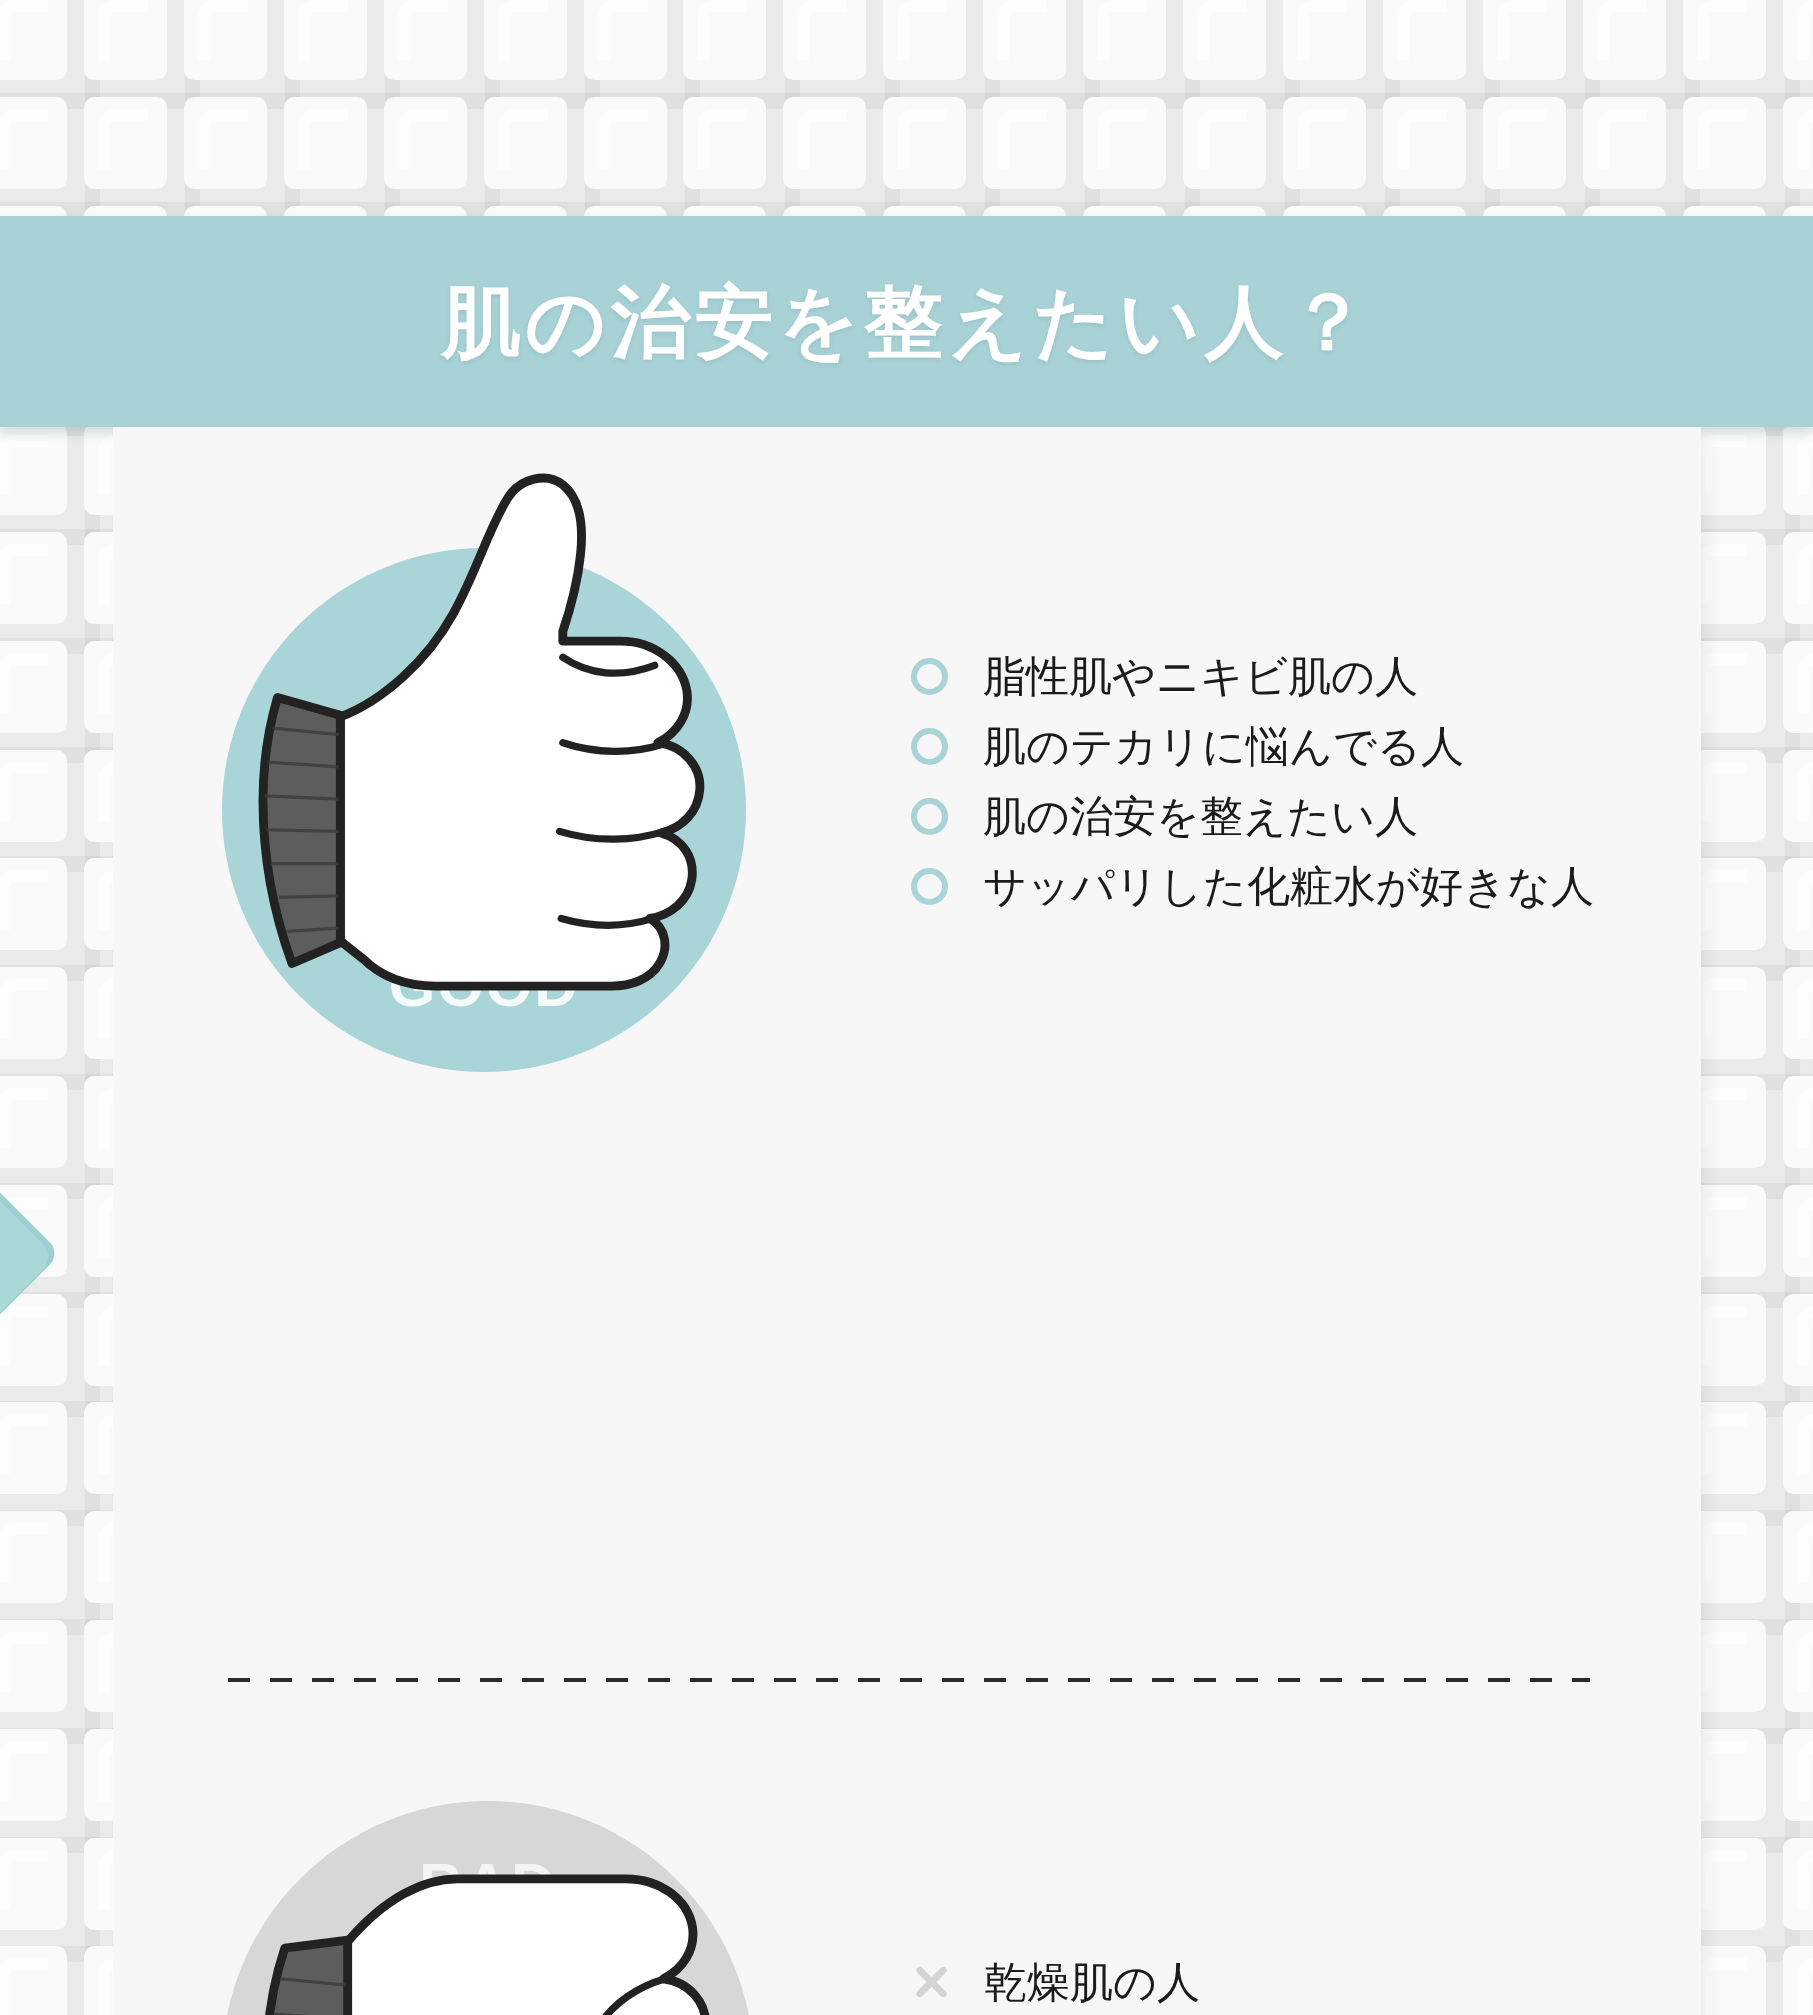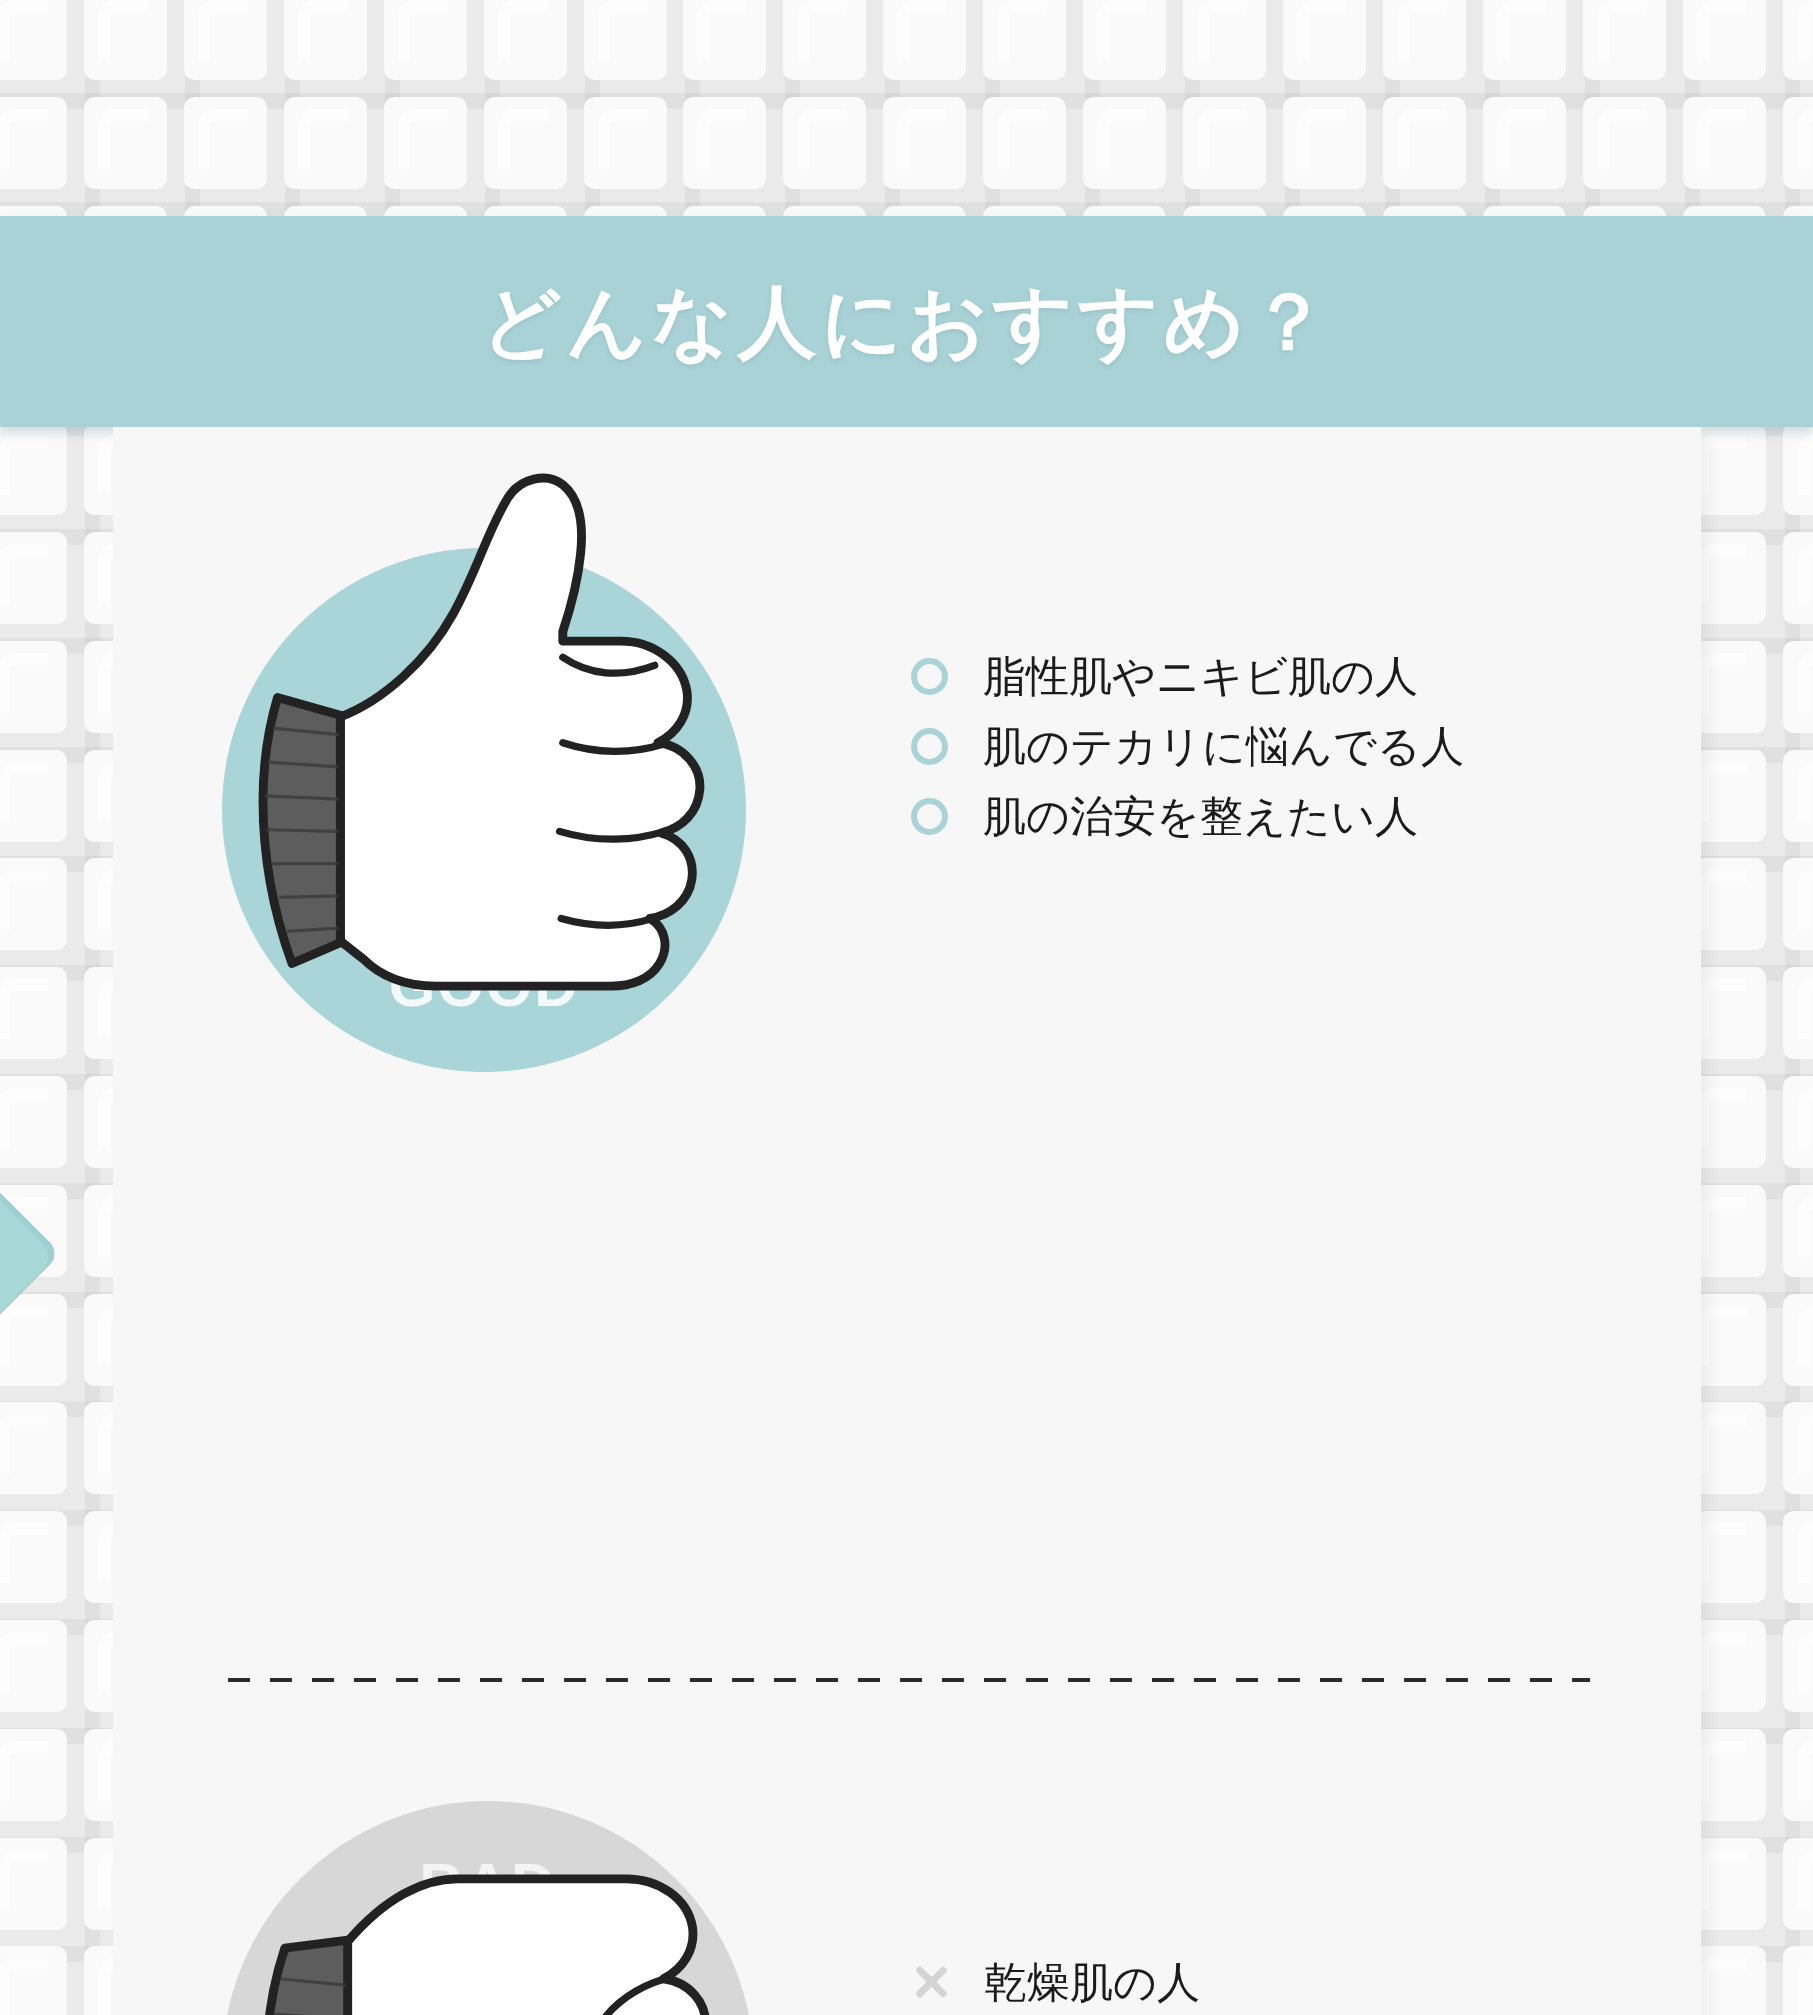--- a/index.html
+++ b/index.html
@@ -504,21 +504,21 @@
     <div class="tile" style="left: 1783px; top: 1946px;"></div>
   </div>
 
 <div id="chevron-wrap">
   <div id="chevron-back"></div>
   <div id="chevron-front"></div>
 
 </div>
 
 <div id="header-banner">
-  <div id="header-title">どんな人におすすめ？</div>
+  <div id="header-title">肌の治安を整えたい人？</div>
 </div>
 
 <div id="content-card">
 
   <div id="good-section">
     <div id="good-circle"></div>
     <div id="good-label">GOOD</div>
 
     <svg id="thumbs-up-icon" viewBox="0 0 660 670">
       <g fill="#ffffff" stroke="#222222" stroke-width="11" stroke-linejoin="round" stroke-linecap="round">
@@ -559,20 +559,24 @@
         <div class="good-text">脂性肌やニキビ肌の人</div>
       </div>
       <div class="good-item">
         <div class="ring"></div>
         <div class="good-text">肌のテカリに悩んでる人</div>
       </div>
       <div class="good-item">
         <div class="ring"></div>
         <div class="good-text">肌の治安を整えたい人</div>
       </div>
+      <div class="good-item">
+        <div class="ring"></div>
+        <div class="good-text">サッパリした化粧水が好きな人</div>
+      </div>
     </div>
   </div>
 
   <div id="divider"></div>
 
   <div id="bad-section">
     <div id="bad-circle"></div>
     <div id="bad-label">BAD</div>
 
     <svg id="thumbs-down-icon" viewBox="0 0 660 700">

